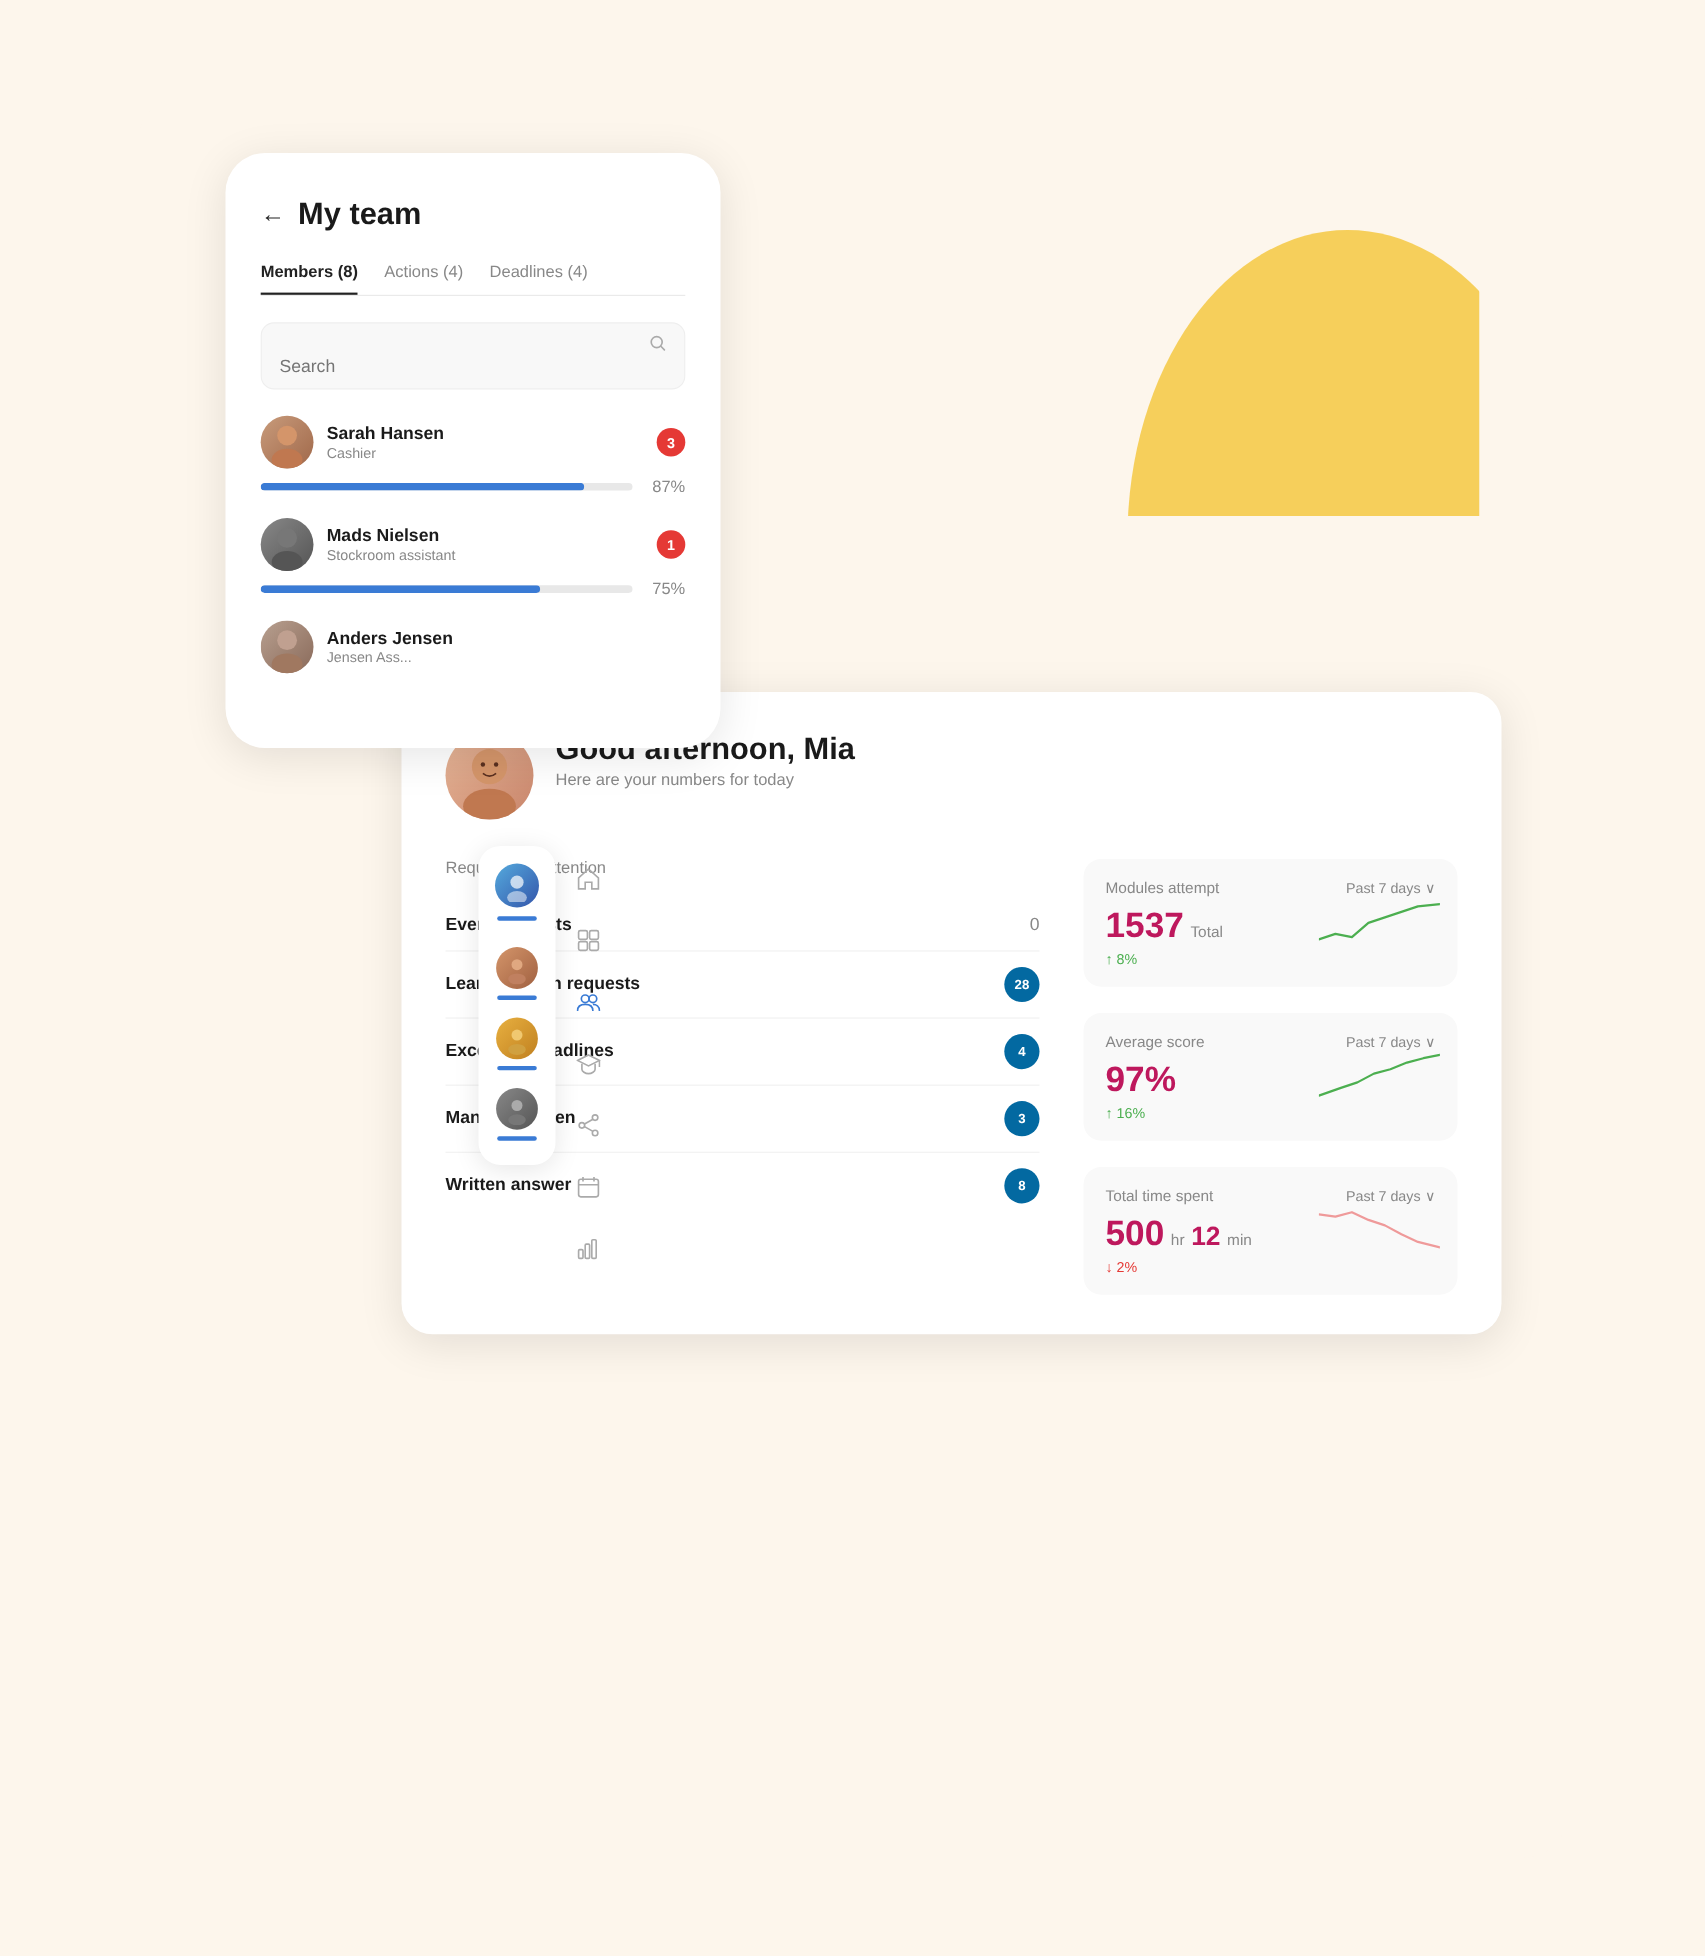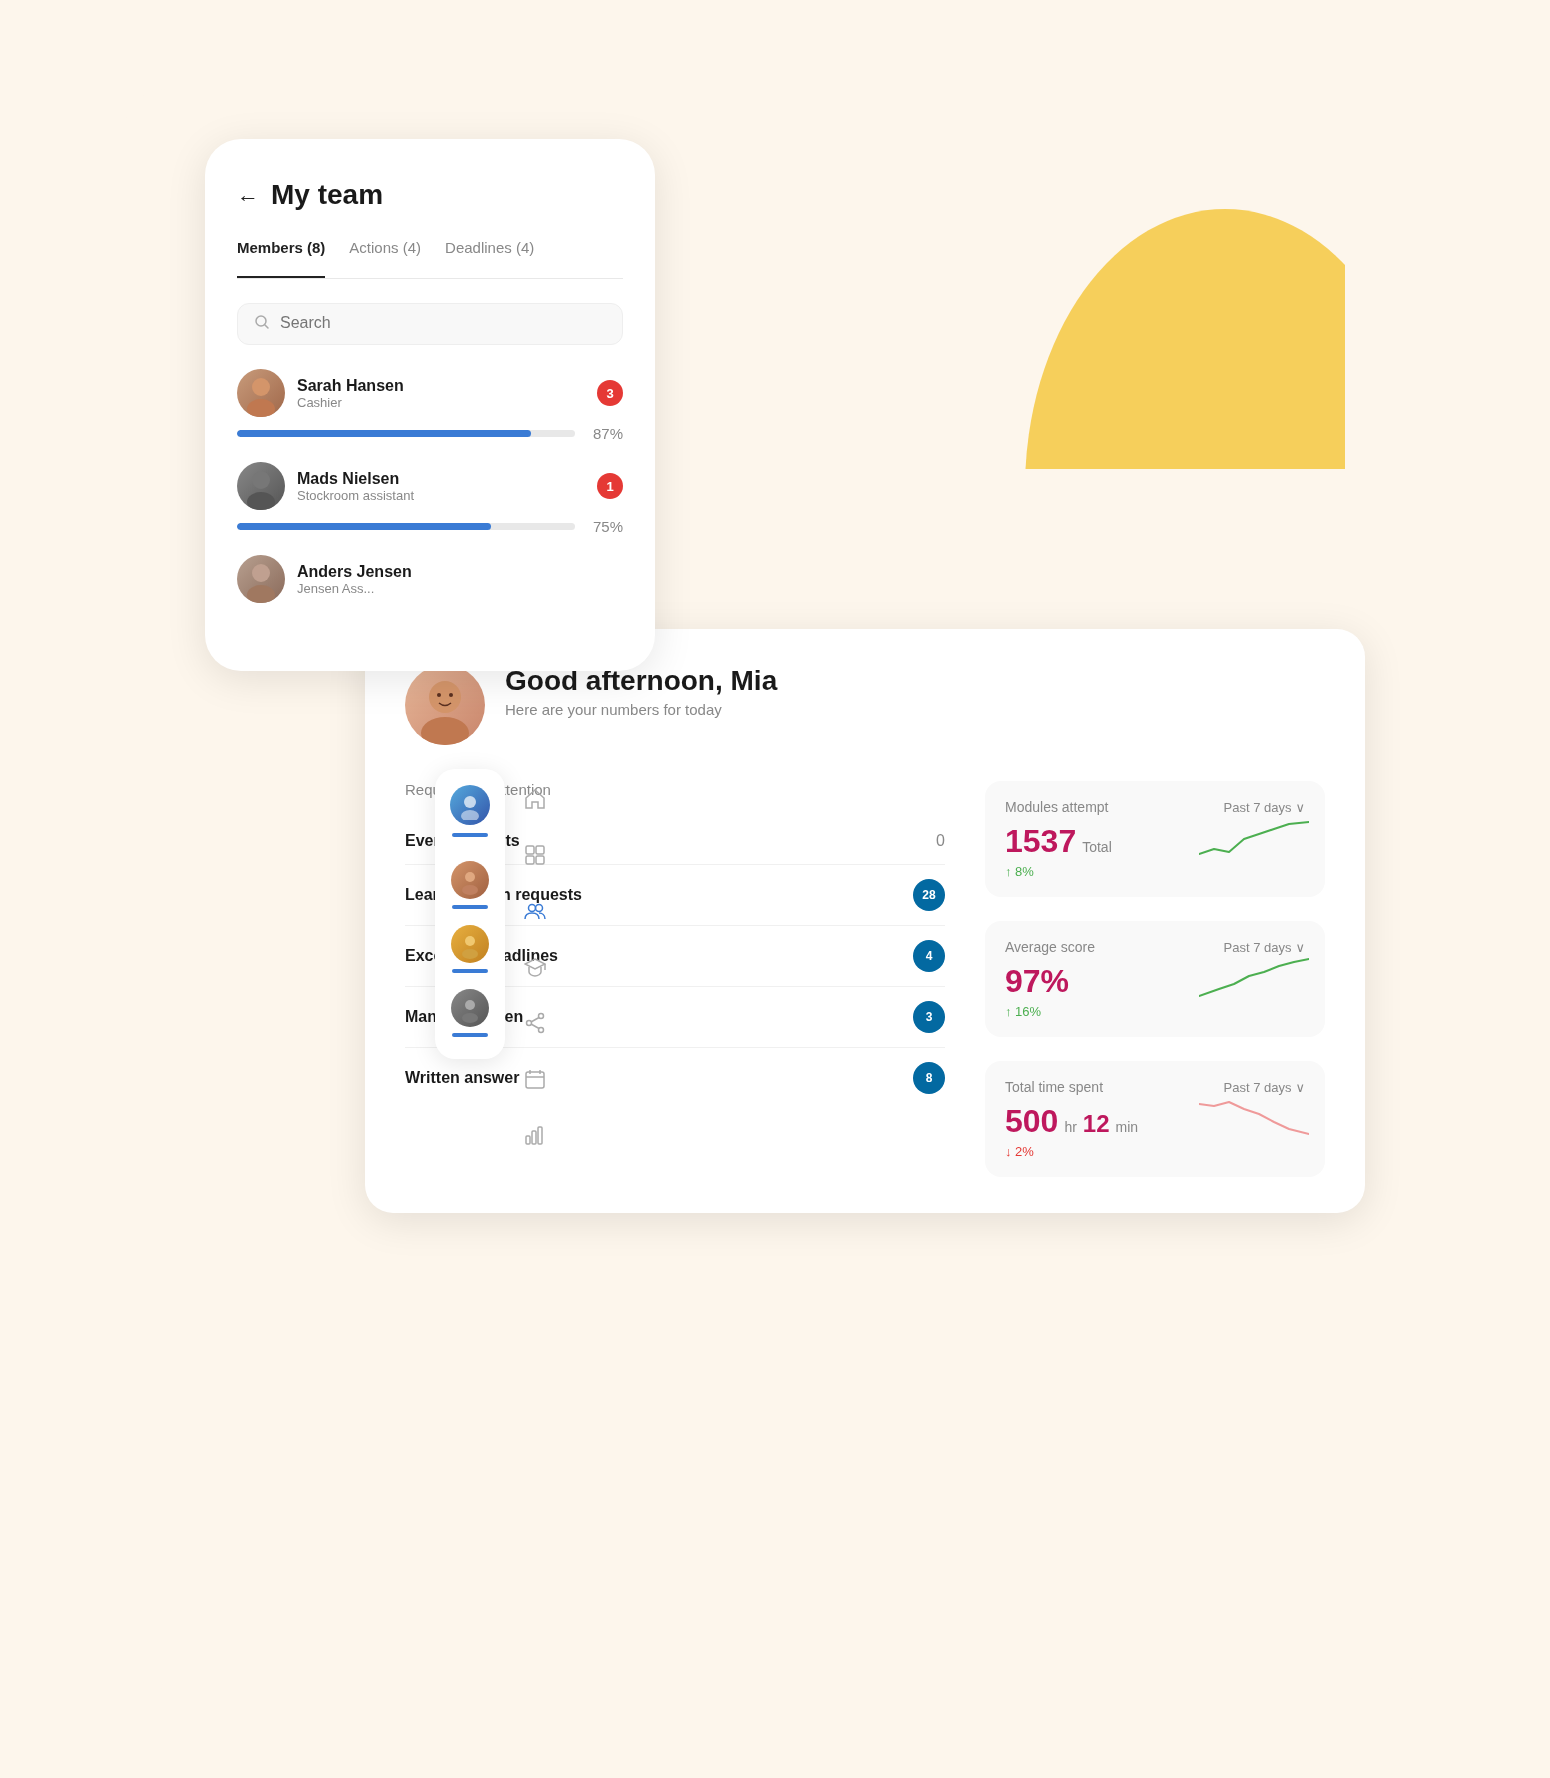--- a/index.html
+++ b/index.html
@@ -72,40 +72,40 @@
     .tabs-row {
       display: flex;
       gap: 24px;
       border-bottom: 1px solid #e8e8e8;
       margin-bottom: 24px;
     }
 
     .tab {
       font-size: 15px;
       color: #888;
-      padding-bottom: 20px;
+      padding-bottom: 10px;
       cursor: pointer;
       white-space: nowrap;
     }
 
     .tab.active {
       color: #222;
       font-weight: 600;
       border-bottom: 2.5px solid #222;
     }
 
     .search-bar {
       display: flex;
-      align-items: flex-start;
-      gap: 10px;
+      align-items: flex-end;
       background: #f8f8f8;
       border: 1px solid #eee;
       border-radius: 12px;
       padding: 10px 16px;
       margin-bottom: 24px;
+      flex-direction: column;
     }
 
     .search-icon-svg {
       color: #aaa;
       font-size: 16px;
     }
 
     .search-input {
       background: none;
       border: none;

